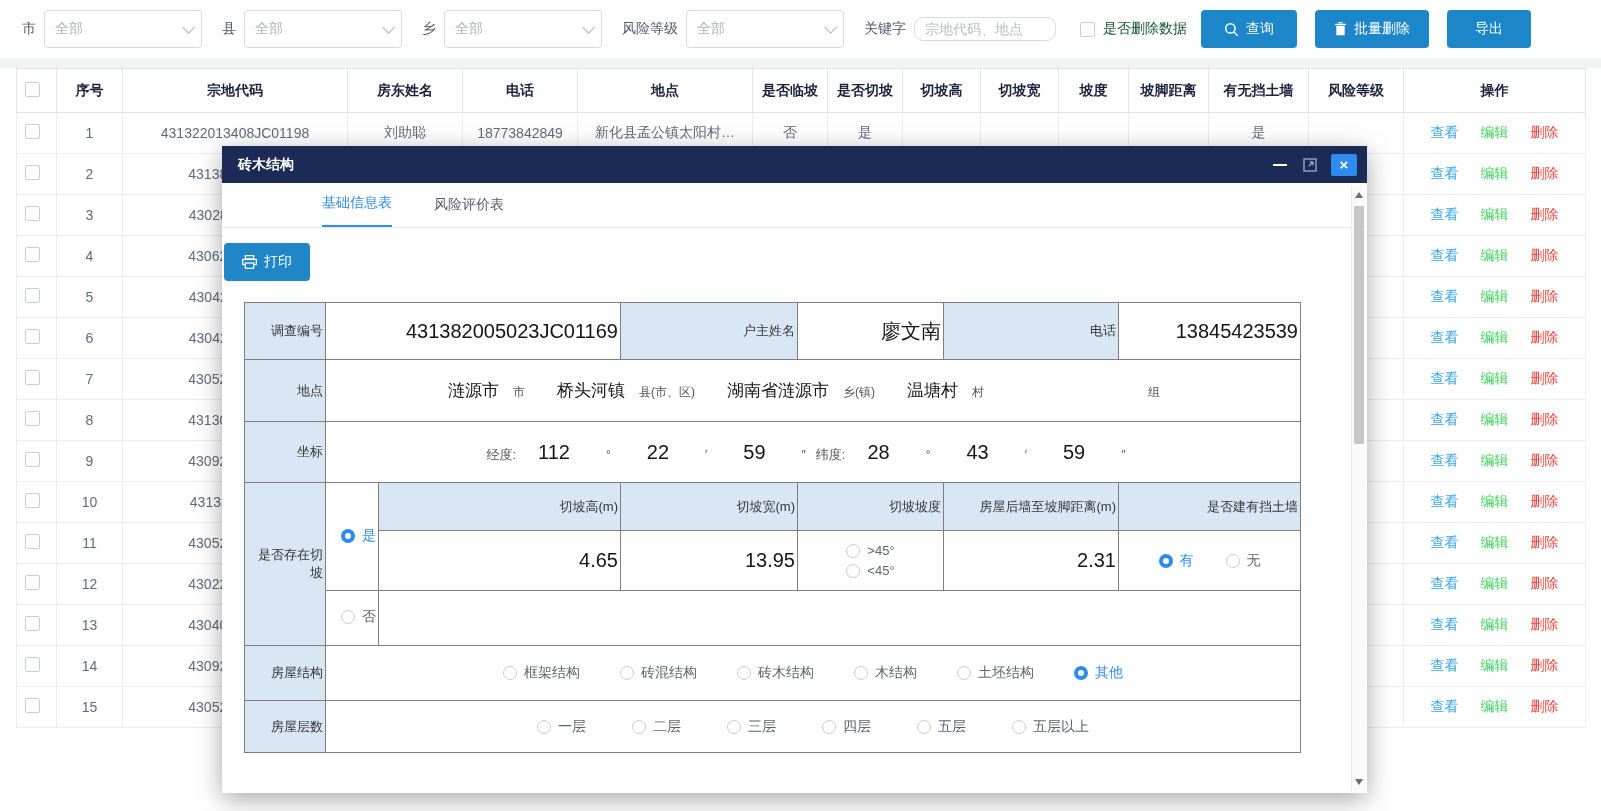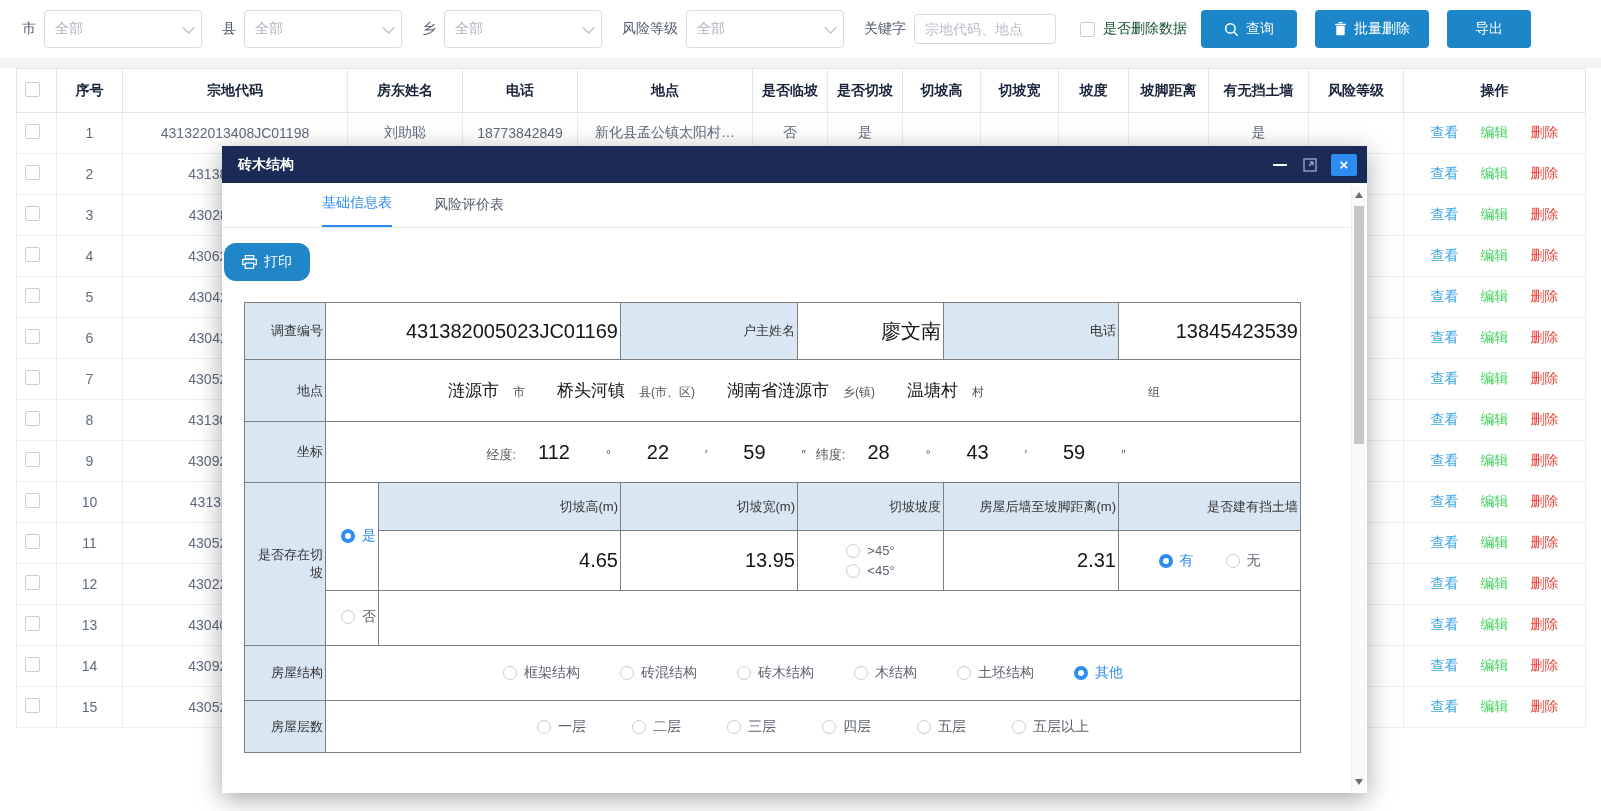--- a/index.html
+++ b/index.html
@@ -10,21 +10,21 @@
   
   .topbar { position:absolute; top:0; left:0; width:100%; height:58px; background:#fff;
     display:flex; align-items:center; padding-left:22px; }
   .graystrip { position:absolute; top:58px; left:0; width:100%; height:10px; background:#f2f3f5; }
   .flabel { font-size:14px; color:#515a6e; margin-right:8px; white-space:nowrap; }
   .select { width:158px; height:38px; border:1px solid #d7dbe0; border-radius:4px; background:#fff;
     display:flex; align-items:center; padding:0 10px; margin-right:20px; cursor:pointer; }
   .sel-val { flex:1; font-size:14px; color:#aeb3bc; }
   .chev { width:9px; height:9px; border-right:1.5px solid #b2b6bf; border-bottom:1.5px solid #b2b6bf;
     transform:rotate(45deg) translateY(-3px); }
-  .kw-input { width:142px; height:30px; border:1px solid #d7dbe0; border-radius:4px; padding:0 10px;
+  .kw-input { width:142px; height:24px; border:1px solid #d7dbe0; border-radius:9px; padding:0 10px;
     font-size:14px; color:#515a6e; outline:none; margin-right:24px; }
   .kw-input::placeholder { color:#b6bbc4; }
   .cbox { width:15px; height:15px; border:1px solid #c9cdd4; border-radius:2px; background:#fff;
     display:inline-block; margin-right:8px; flex:none; cursor:pointer; }
   .cb-label { font-size:14px; color:#14532d; margin-right:14px; white-space:nowrap; }
   .btn { height:38px; border:none; border-radius:4px; background:#1d86c8; color:#fff; font-size:14px;
     display:flex; align-items:center; justify-content:center; gap:7px; cursor:pointer; margin-right:18px;
     font-family:inherit; white-space:nowrap; }
   .btn-query { width:96px; }
   .btn-batch { width:114px; }
@@ -49,21 +49,21 @@
   .m-title { flex:1; color:#fff; font-size:14px; font-weight:600; }
   .m-min { width:14px; height:2px; background:#fff; margin-right:16px; cursor:pointer; }
   .m-max { margin-right:14px; cursor:pointer; display:flex; }
   .m-close { width:26px; height:22px; background:#2d8cf0; border-radius:2px; color:#fff; font-size:15px;
     font-weight:bold; display:flex; align-items:center; justify-content:center; cursor:pointer; }
   .m-tabs { height:45px; border-bottom:1px solid #e6e9ed; display:flex; align-items:flex-end;
     padding-left:100px; gap:42px; }
   .m-tab { font-size:14px; padding-bottom:13px; cursor:pointer; color:#515a6e; }
   .m-tab.active { color:#2d8cf0; border-bottom:2px solid #2d8cf0; }
   .m-body { position:relative; }
-  .btn-print { width:86px; height:38px; margin:15px 0 0 2px; border:none; border-radius:12px;
+  .btn-print { width:86px; height:38px; margin:15px 0 0 2px; border:none; border-radius:4px;
     background:#2086c7; color:#fff; font-size:14px; display:flex; align-items:center; justify-content:center;
     gap:7px; cursor:pointer; font-family:inherit; }
   .form-title { text-align:center; font-size:23px; color:#3c3c3c; margin-top:8px; letter-spacing:1px; }
 
   
   table.ft { border-collapse:collapse; table-layout:fixed; width:1056px; margin:21px 0 0 22px; }
   table.ft td { border:1px solid #7e7e7e; text-align:right; vertical-align:middle; padding:2px; overflow:hidden; }
   td.lbl { background:#d9e7f5; font-size:13px; color:#333; }
   .big { font-size:20px; color:#151515; }
   .loc-row { display:flex; align-items:baseline; justify-content:center; gap:14px; }

